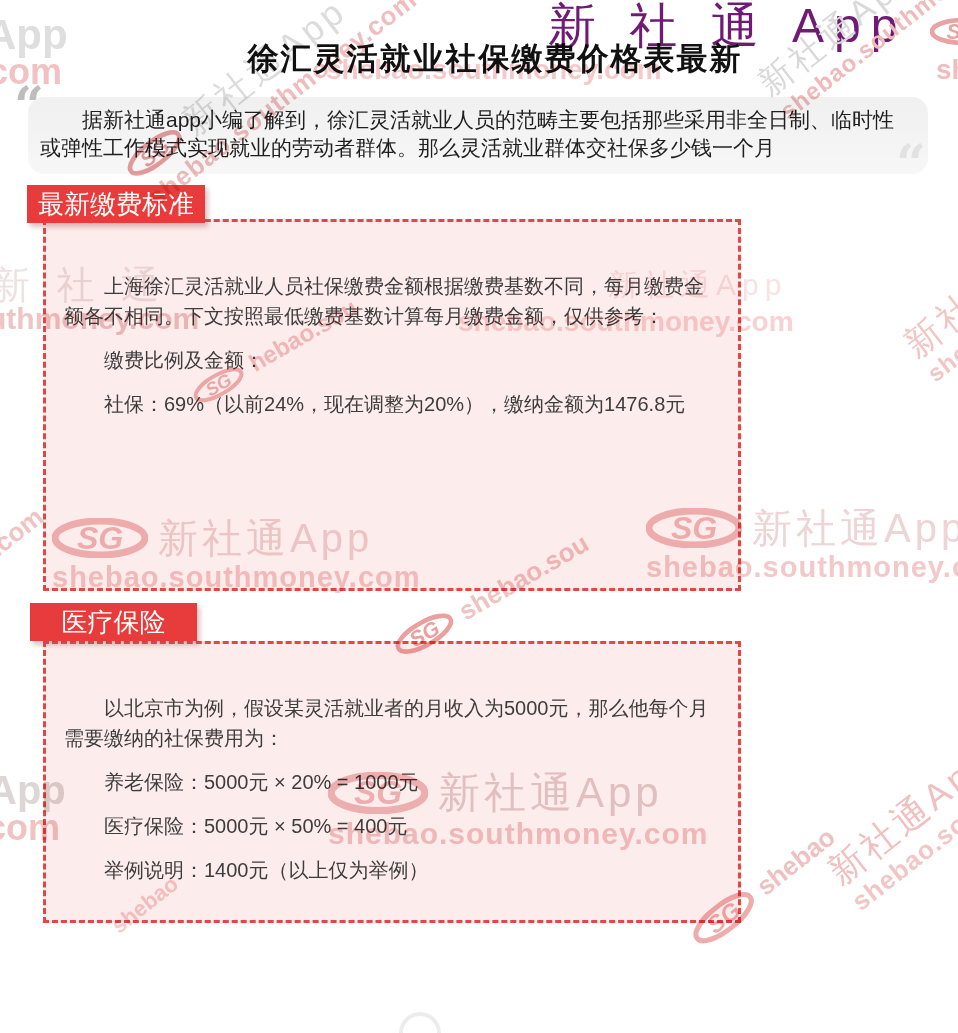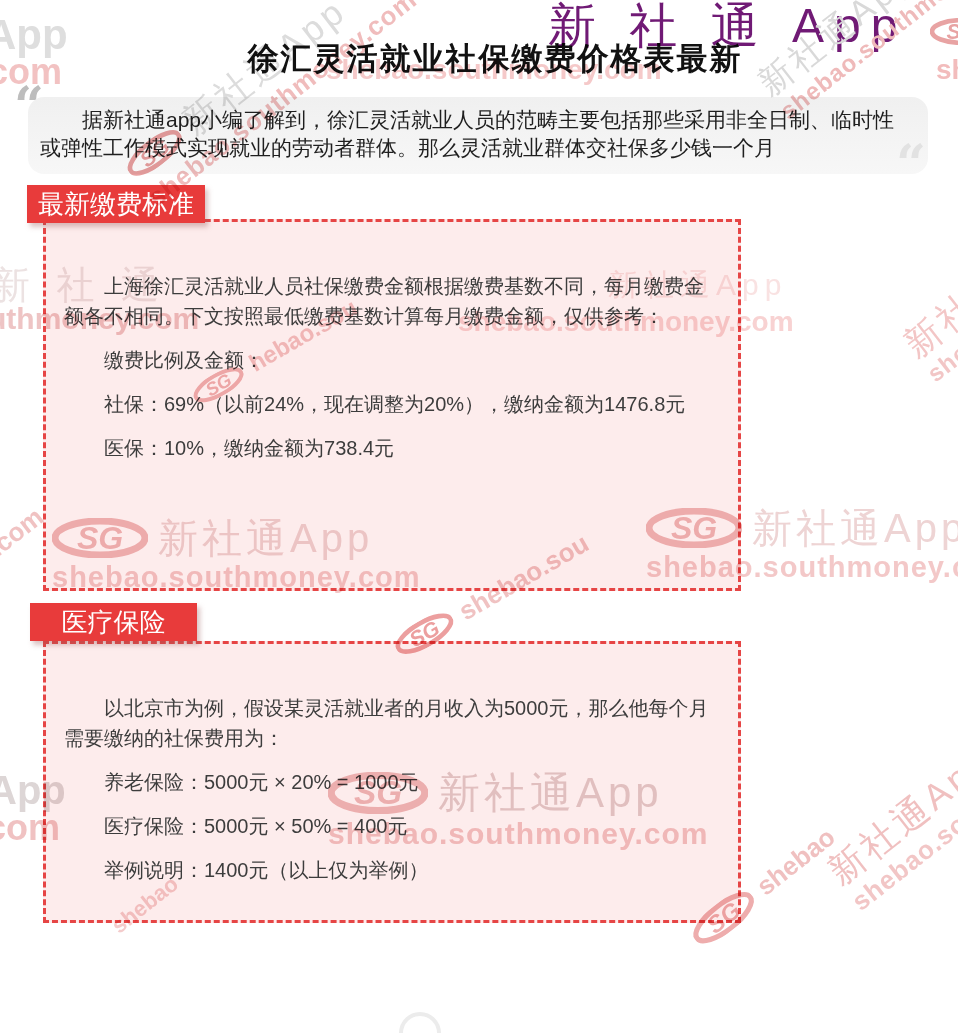--- a/index.html
+++ b/index.html
@@ -64,21 +64,20 @@
       <p>据新社通app小编了解到，徐汇灵活就业人员的范畴主要包括那些采用非全日制、临时性或弹性工作模式实现就业的劳动者群体。那么灵活就业群体交社保多少钱一个月</p>
     </div>
     <span class="quote quote-close">“</span>
 
     <div class="section-label label-1">最新缴费标准</div>
     <div class="dashed-box box-1">
       <div class="box-content">
         <p>上海徐汇灵活就业人员社保缴费金额根据缴费基数不同，每月缴费金额各不相同。下文按照最低缴费基数计算每月缴费金额，仅供参考：</p>
         <p>缴费比例及金额：</p>
         <p>社保：69%（以前24%，现在调整为20%），缴纳金额为1476.8元</p>
-        <p>医保：10%，缴纳金额为738.4元</p>
       </div>
     </div>
 
     <div class="section-label label-2">医疗保险</div>
     <div class="dashed-box box-2">
       <div class="box-content">
         <p>以北京市为例，假设某灵活就业者的月收入为5000元，那么他每个月需要缴纳的社保费用为：</p>
         <p>养老保险：5000元 × 20% = 1000元</p>
         <p>医疗保险：5000元 × 50% = 400元</p>
         <p>举例说明：1400元（以上仅为举例）</p>

